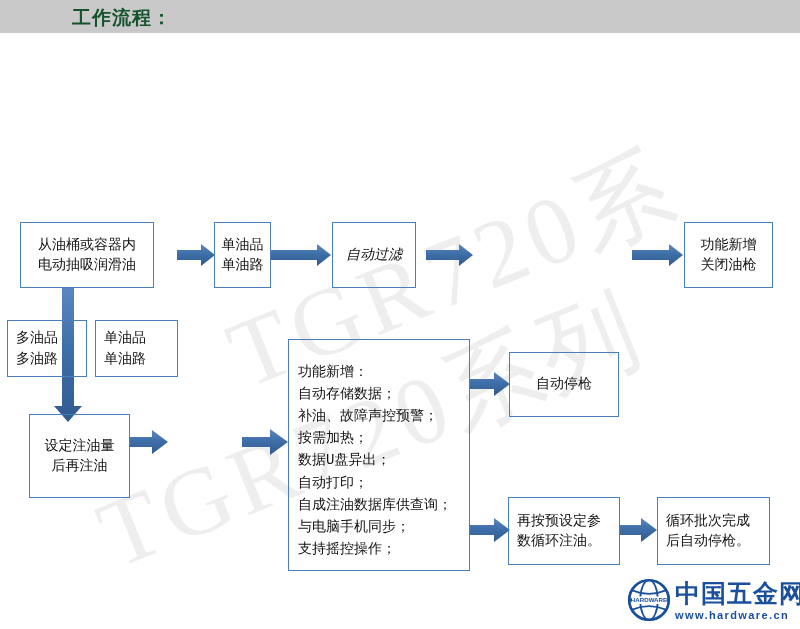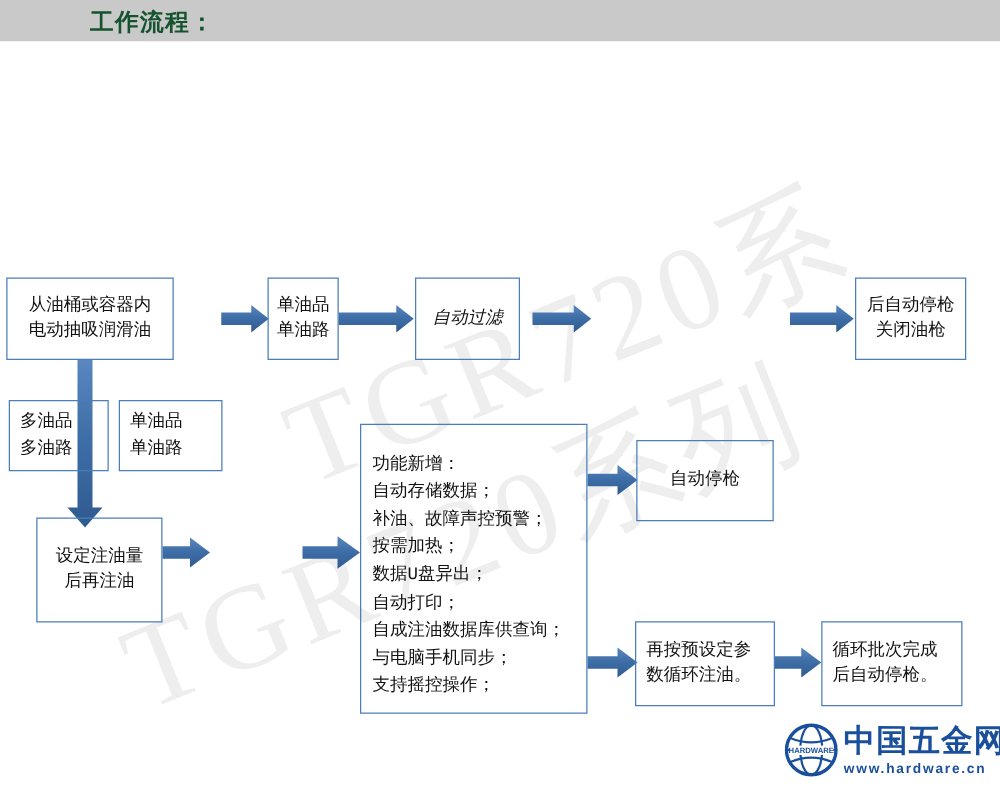--- a/index.html
+++ b/index.html
@@ -189,37 +189,37 @@
       <polygon points="242,437 270,437 270,429 288,442 270,455 270,447 242,447"></polygon>
 
       <polygon points="470,379 494,379 494,372 510,384 494,396 494,389 470,389"></polygon>
 
       <polygon points="470,525 494,525 494,518 510,530 494,542 494,535 470,535"></polygon>
 
       <polygon points="620,525 641,525 641,518 657,530 641,542 641,535 620,535"></polygon>
     </g>
   </svg>
 
-  <div class="flow-box align-center" style="left:5px; top:222px; width:134px; height:66px;">
+  <div class="flow-box align-center" style="left:20px; top:222px; width:134px; height:66px;">
     <span class="box-text">从油桶或容器内
 电动抽吸润滑油</span>
   </div>
 
   <div class="flow-box align-center" style="left:214px; top:222px; width:57px; height:66px;">
     <span class="box-text">单油品
 单油路</span>
   </div>
 
   <div class="flow-box align-center" style="left:332px; top:222px; width:84px; height:66px;font-style:italic;">
     <span class="box-text">自动过滤</span>
   </div>
 
 
   <div class="flow-box align-center" style="left:684px; top:222px; width:89px; height:66px;">
-    <span class="box-text">后自动停枪
+    <span class="box-text">功能新增
 关闭油枪</span>
   </div>
 
   <div class="flow-box align-left pad-sm" style="left:7px; top:320px; width:80px; height:57px;">
     <span class="box-text">多油品
 多油路</span>
   </div>
 
   <div class="flow-box align-left pad-sm" style="left:95px; top:320px; width:83px; height:57px;">
     <span class="box-text">单油品

